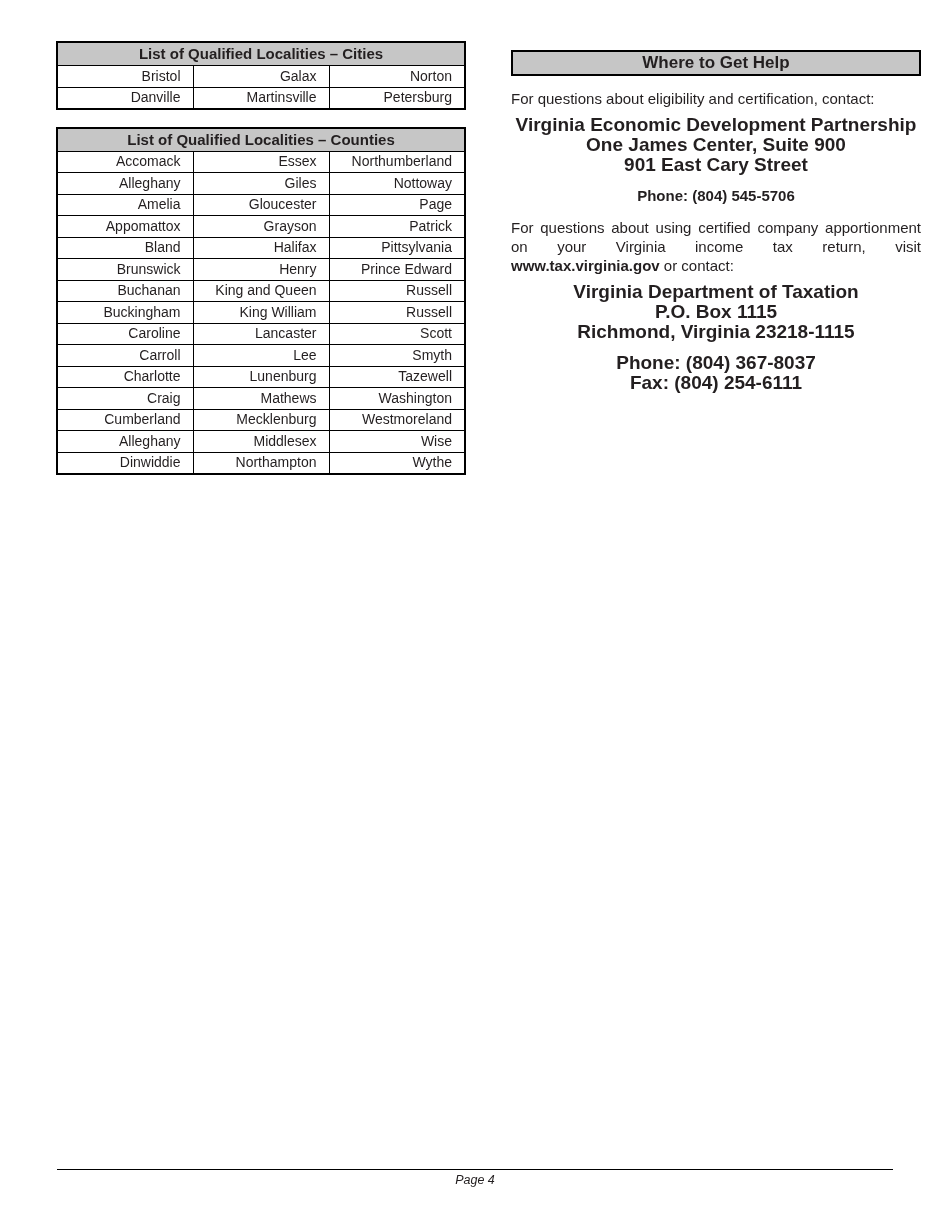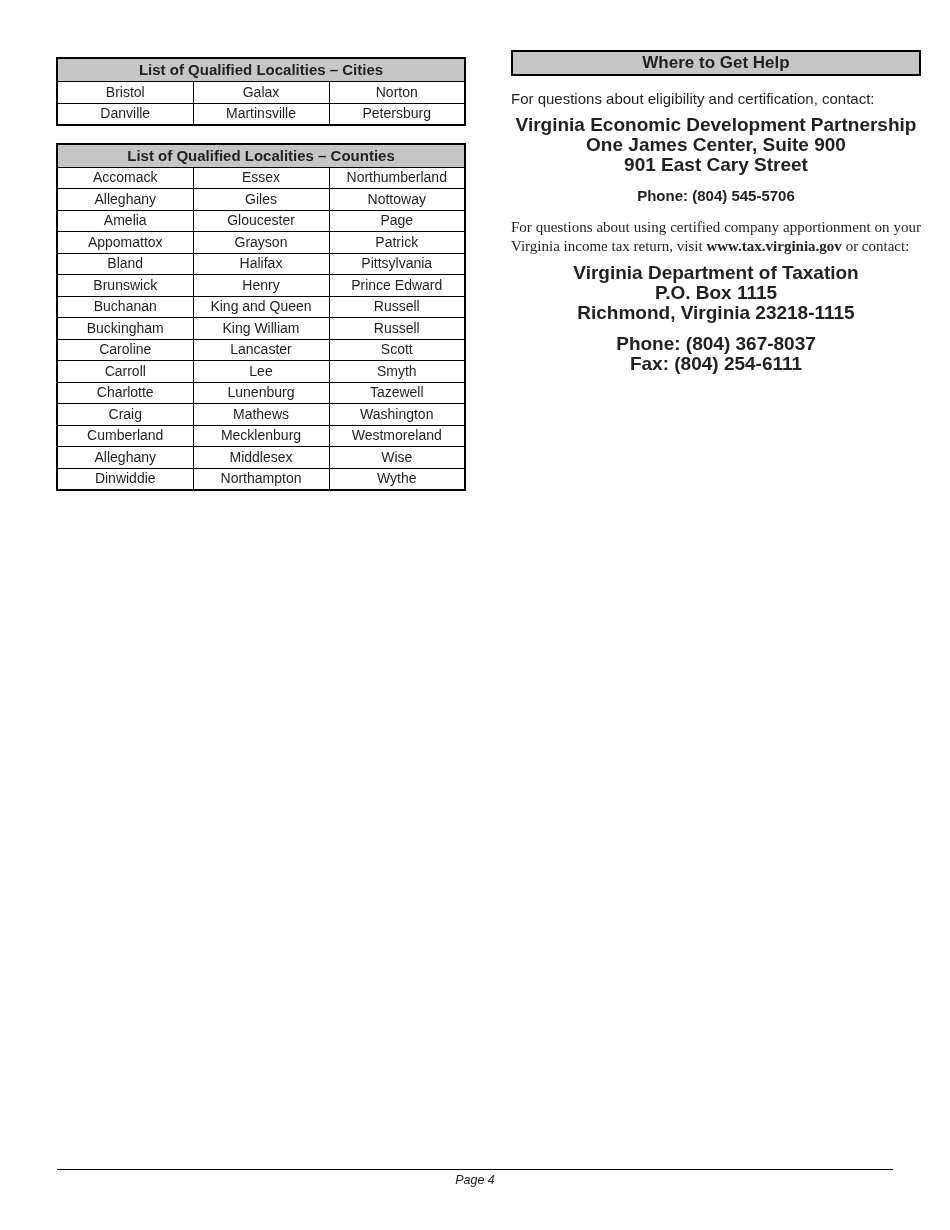--- a/index.html
+++ b/index.html
@@ -18,43 +18,43 @@
     width:950px;
     height:1230px;
     background:#ffffff;
     overflow:hidden;
   }
 
   
   .left-col{
     position:absolute;
     left:56px;
-    top:57px;
+    top:41px;
     width:410px;
   }
   table.loc-table{
     width:100%;
     border-collapse:collapse;
     table-layout:fixed;
     border:2px solid var(--border-color);
   }
   table.loc-table th{
     background:var(--header-bg);
     border:1px solid var(--border-color);
     font-size:15px;
     font-weight:bold;
     padding:2px 2px;
     line-height:18px;
     text-align:center;
   }
   table.loc-table td{
     border:1px solid var(--border-color);
     font-size:14px;
-    text-align:center;
-    padding:0 2px;
+    text-align:right;
+    padding:0 12px;
     height:21.5px;
     line-height:17px;
   }
   table.counties{
     margin-top:17px;
   }
 
   
   .right-col{
     position:absolute;
@@ -71,21 +71,20 @@
     line-height:18px;
     padding:2px 0;
   }
   .body-text{
     font-size:15px;
     line-height:19px;
     margin-top:13px;
   }
   .body-text.justify{
     text-align:justify;
-    font-family:Liberation Serif, serif;
   }
   .addr-block{
     text-align:center;
     font-weight:bold;
     font-size:19px;
     line-height:20px;
     margin-top:7px;
   }
   .phone-line{
     text-align:center;

